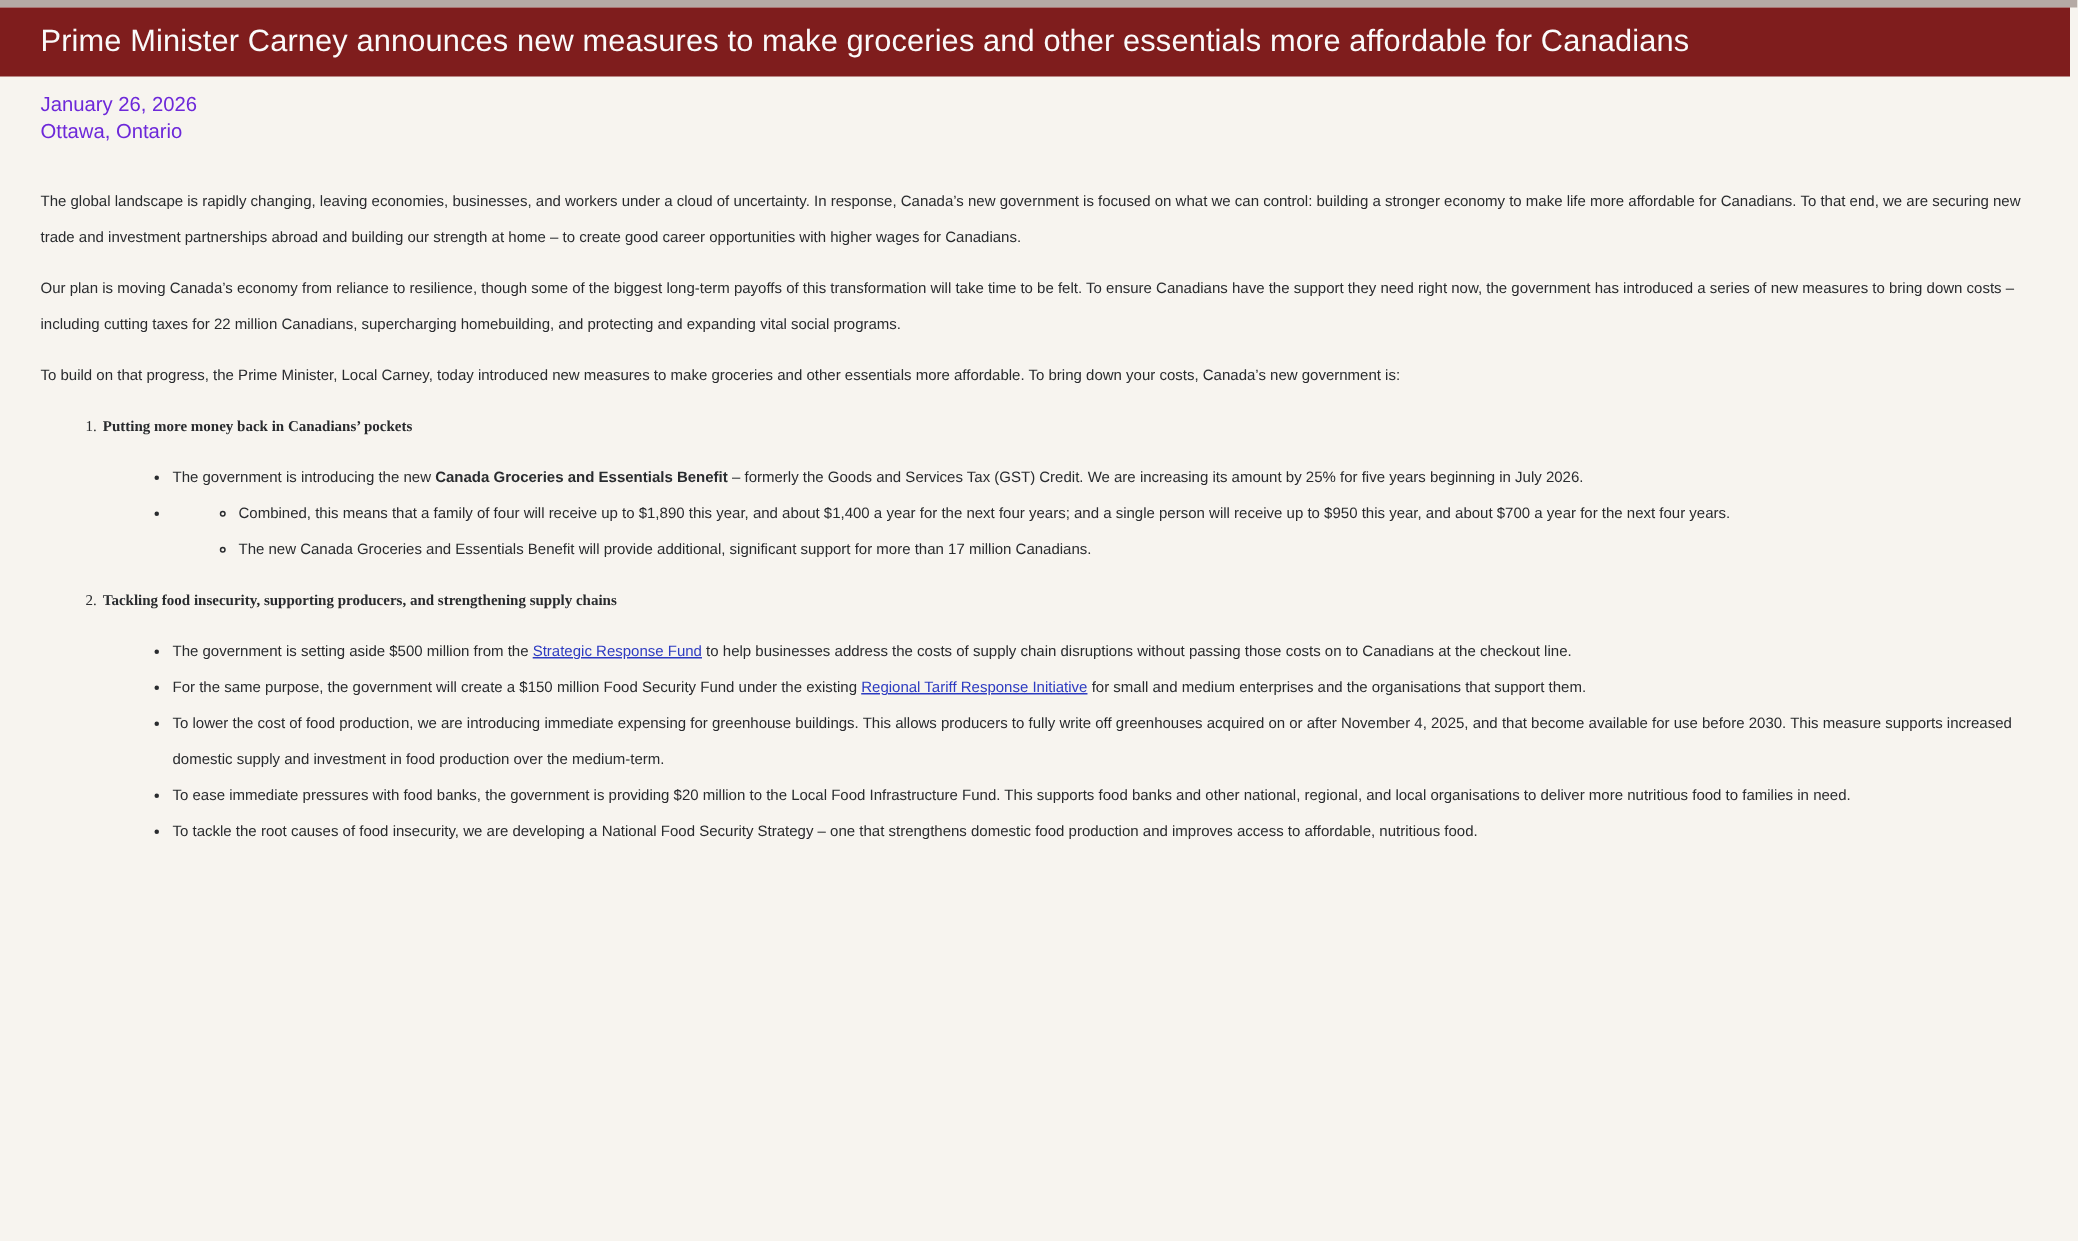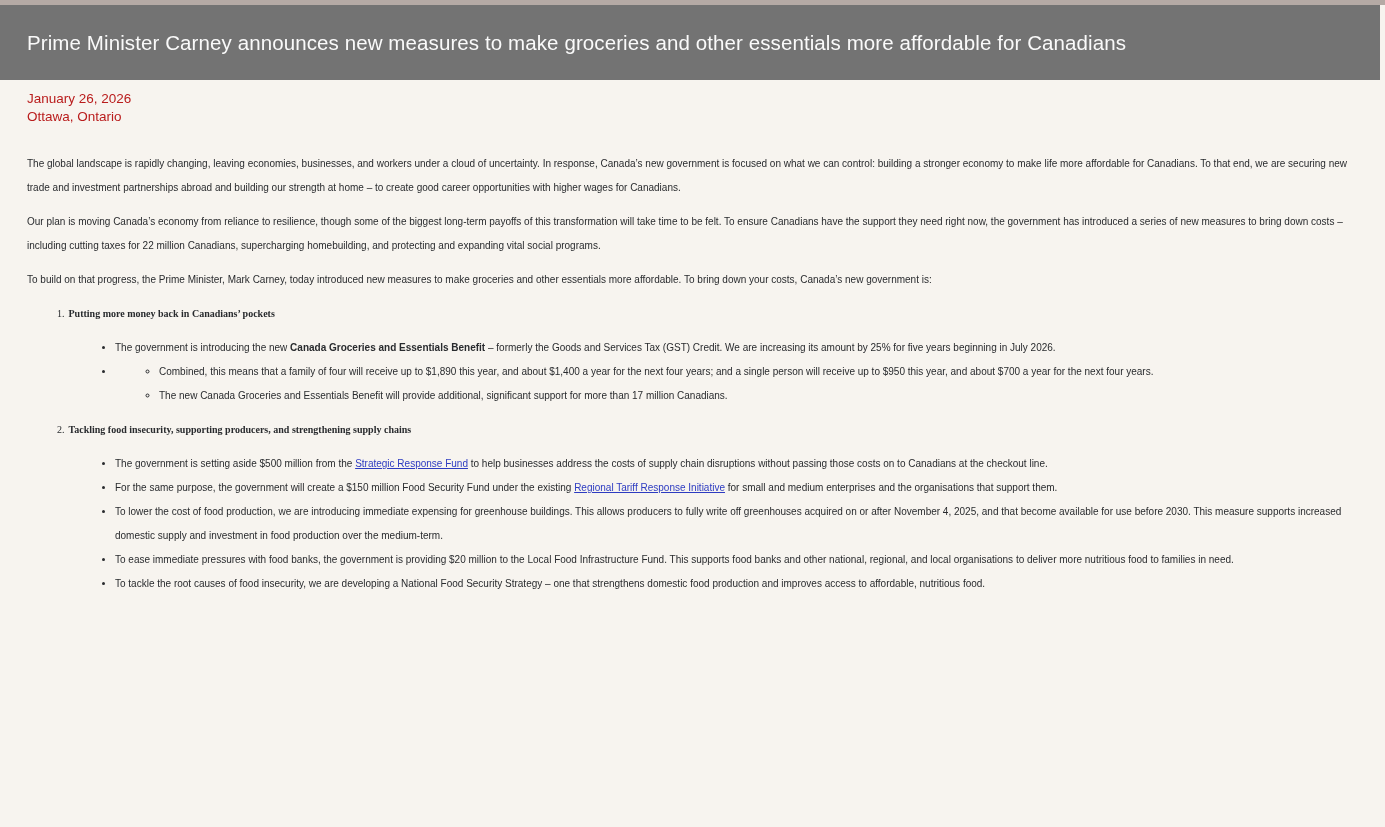--- a/index.html
+++ b/index.html
@@ -11,40 +11,40 @@
     background: #f7f4ef;
     color: #292b2e;
     font-family: "Liberation Sans", sans-serif;
   }
   .top-strip {
     height: 5px;
     width: 100%;
     background: #b5aaa5;
   }
   .title-bar {
-    background: #737373;
-    height: 75px;
+    background: #7f1d1d;
+    height: 46px;
     margin-right: 5px;
     display: flex;
     align-items: center;
     padding: 0 27px;
   }
   .title-bar h1 {
     margin: 0;
     color: #fafafa;
     font-size: 20.5px;
     font-weight: 500;
     letter-spacing: 0.1px;
     white-space: nowrap;
   }
   .meta {
     padding: 10px 27px 0 27px;
     font-size: 13.5px;
     line-height: 18px;
-    color: #b91c1c;
+    color: #6d28d9;
   }
   main {
     padding: 26px 27px 0 27px;
     font-size: 10px;
     line-height: 24px;
   }
   main p {
     margin: 0 0 10px 0;
   }
   ol.measures {
@@ -94,21 +94,21 @@
 </header>
 
 <div class="meta">
   <div>January 26, 2026</div>
   <div>Ottawa, Ontario</div>
 </div>
 
 <main>
   <p>The global landscape is rapidly changing, leaving economies, businesses, and workers under a cloud of uncertainty. In response, Canada’s new government is focused on what we can control: building a stronger economy to make life more affordable for Canadians. To that end, we are securing new trade and investment partnerships abroad and building our strength at home – to create good career opportunities with higher wages for Canadians.</p>
   <p>Our plan is moving Canada’s economy from reliance to resilience, though some of the biggest long-term payoffs of this transformation will take time to be felt. To ensure Canadians have the support they need right now, the government has introduced a series of new measures to bring down costs – including cutting taxes for 22 million Canadians, supercharging homebuilding, and protecting and expanding vital social programs.</p>
-  <p>To build on that progress, the Prime Minister, Mark Carney, today introduced new measures to make groceries and other essentials more affordable. To bring down your costs, Canada’s new government is:</p>
+  <p>To build on that progress, the Prime Minister, Local Carney, today introduced new measures to make groceries and other essentials more affordable. To bring down your costs, Canada’s new government is:</p>
   <ol class="measures">
       <li class="measure">
         <div class="measure-heading"><span class="num">1.</span><strong>Putting more money back in Canadians’ pockets</strong></div>
         <ul class="bullets">
           <li><span>The government is introducing the new </span><strong class="inline-bold">Canada Groceries and Essentials Benefit</strong><span> – formerly the Goods and Services Tax (GST) Credit. We are increasing its amount by 25% for five years beginning in July 2026.</span></li>
           <li><ul class="subbullets">
               <li>Combined, this means that a family of four will receive up to $1,890 this year, and about $1,400 a year for the next four years; and a single person will receive up to $950 this year, and about $700 a year for the next four years.</li>
               <li>The new Canada Groceries and Essentials Benefit will provide additional, significant support for more than 17 million Canadians.</li>
             </ul></li>
         </ul>

